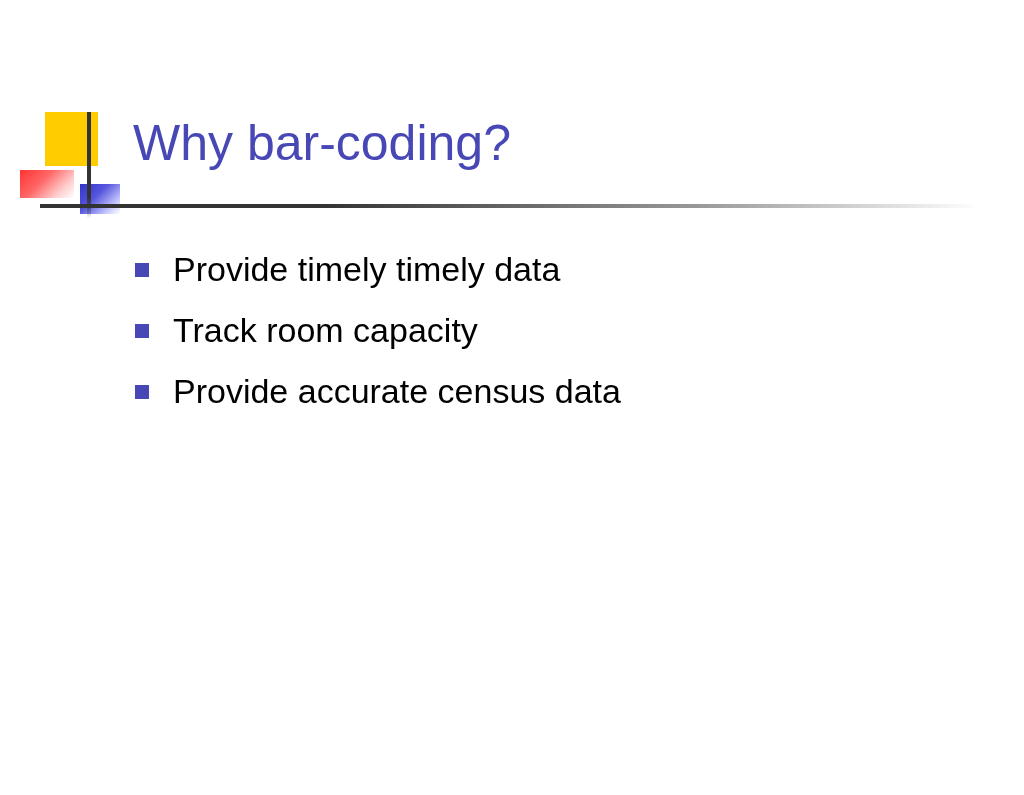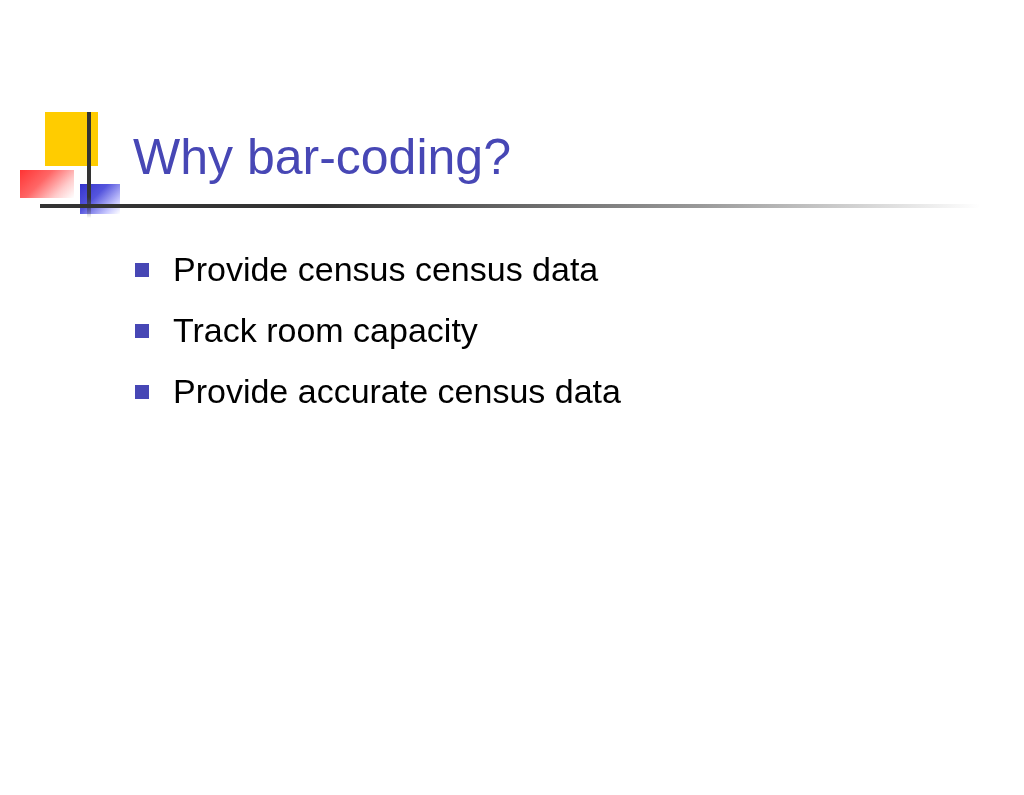--- a/index.html
+++ b/index.html
@@ -62,21 +62,21 @@
     .horizontal-line {
       position: absolute;
       top: 204px;
       left: 40px;
       width: 940px;
       height: 4px;
       background: linear-gradient(to right, #333333 0%, #333333 30%, rgba(51,51,51,0.5) 70%, rgba(51,51,51,0) 100%);
     }
     .title {
       position: absolute;
-      top: 128px;
+      top: 114px;
       left: 133px;
       font-size: 50px;
       color: #4747b5;
       font-weight: normal;
     }
     .content {
       position: absolute;
       top: 250px;
       left: 135px;
     }
@@ -105,21 +105,21 @@
     <div class="yellow-square"></div>
     <div class="red-square"></div>
     <div class="blue-square"></div>
   </div>
   <div class="vertical-line"></div>
   <div class="horizontal-line"></div>
   <h1 class="title">Why bar-coding?</h1>
   <div class="content">
     <div class="bullet-item">
       <div class="bullet"></div>
-      <span class="bullet-text">Provide census census data</span>
+      <span class="bullet-text">Provide timely timely data</span>
     </div>
     <div class="bullet-item">
       <div class="bullet"></div>
       <span class="bullet-text">Track room capacity</span>
     </div>
     <div class="bullet-item">
       <div class="bullet"></div>
       <span class="bullet-text">Provide accurate census data</span>
     </div>
   </div>

